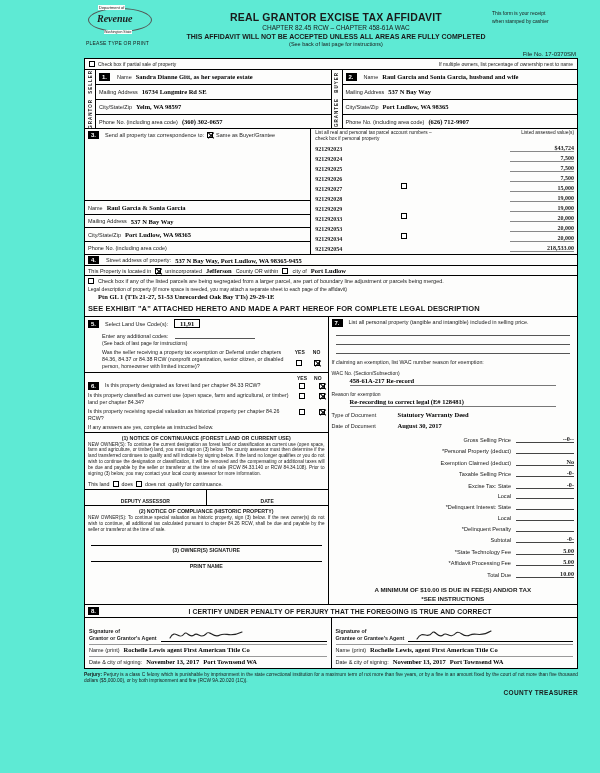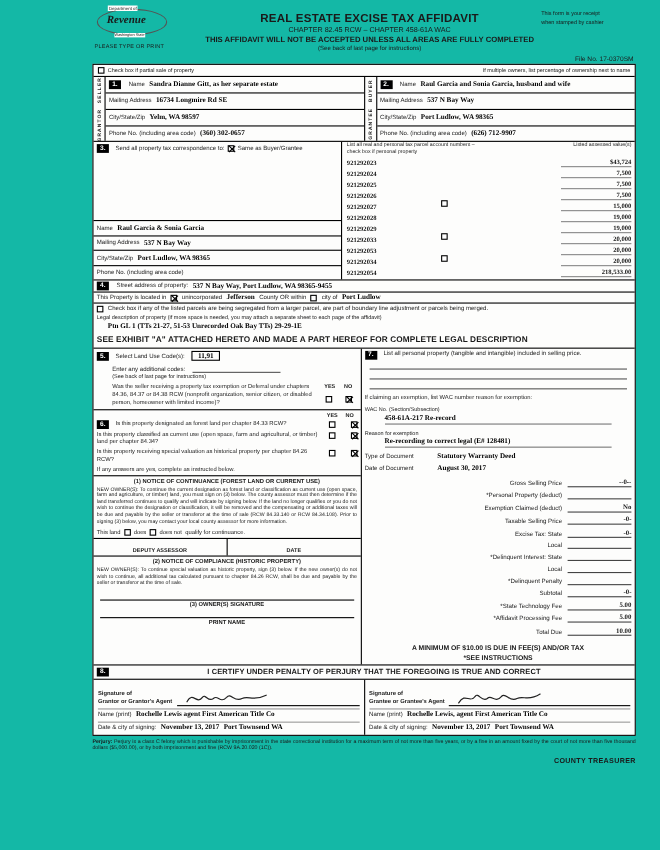--- a/index.html
+++ b/index.html
@@ -1,18 +1,18 @@
 <!DOCTYPE html>
 <html><head>
 <meta charset="utf-8">
 <style>
   *{margin:0;padding:0;box-sizing:border-box}
   html,body{width:600px;height:773px}
   body{background:#fff;font-family:"Liberation Sans",sans-serif;color:#1a1a1a;-webkit-font-smoothing:antialiased}
-  .page{position:relative;width:600px;height:773px;background:#14b8a6;overflow:hidden}
+  .page{position:relative;width:600px;height:773px;background:#5eead4;overflow:hidden}
   .form{position:absolute;left:84px;top:8px;width:494px}
 
   
   .hdr{display:flex;align-items:flex-start}
   .hdr-left{width:96px}
   .logo{position:relative;width:64px;height:24px;margin-left:4px}
   .logo-ellipse{position:absolute;inset:0;border:1px solid #555;border-radius:50%}
   .logo-dept{position:absolute;top:-3px;left:10px;font-size:4px;background:#fdfdfc;padding:0 1px;white-space:nowrap}
   .logo-name{position:absolute;top:5px;left:9px;font-family:"Liberation Serif",serif;font-style:italic;font-weight:bold;font-size:10px}
   .logo-state{position:absolute;bottom:-2px;left:16px;font-size:3.5px;background:#fdfdfc;white-space:nowrap}
@@ -159,21 +159,21 @@
       <div class="hdr-left">
         <div class="logo">
           <div class="logo-ellipse"></div>
           <div class="logo-dept">Department of</div>
           <div class="logo-name">Revenue</div>
           <div class="logo-state">Washington State</div>
         </div>
         <div class="type-print">PLEASE TYPE OR PRINT</div>
       </div>
       <div class="hdr-center">
-        <div class="title">REAL ESTATE EXCISE TAX AFFIDAVIT</div>
+        <div class="title">REAL GRANTOR EXCISE TAX AFFIDAVIT</div>
         <div class="chapter">CHAPTER 82.45 RCW – CHAPTER 458-61A WAC</div>
         <div class="warning">THIS AFFIDAVIT WILL NOT BE ACCEPTED UNLESS ALL AREAS ARE FULLY COMPLETED</div>
         <div class="seeback">(See back of last page for instructions)</div>
       </div>
       <div class="hdr-right">
         <div>This form is your receipt</div>
         <div>when stamped by cashier</div>
       </div>
     </div>
     <div class="file-no">File No. 17-0370SM</div>

